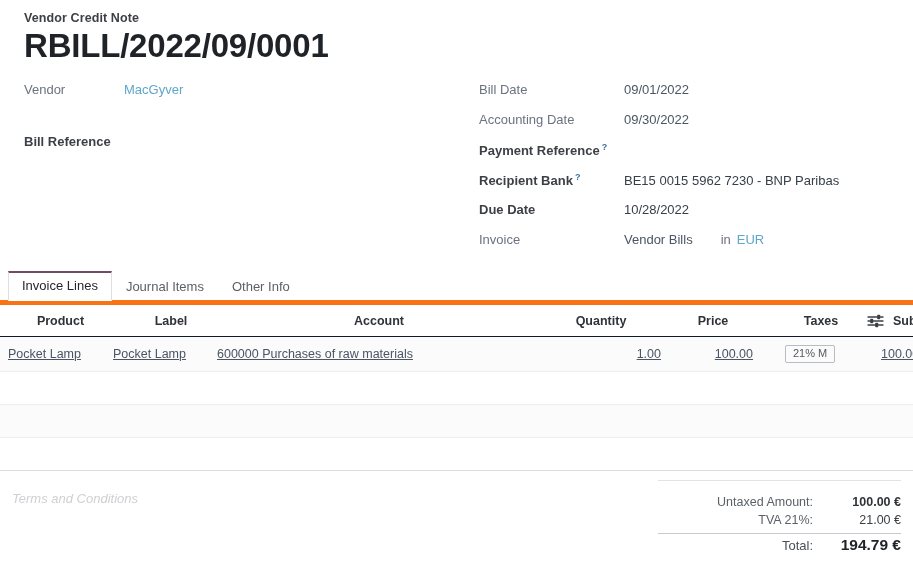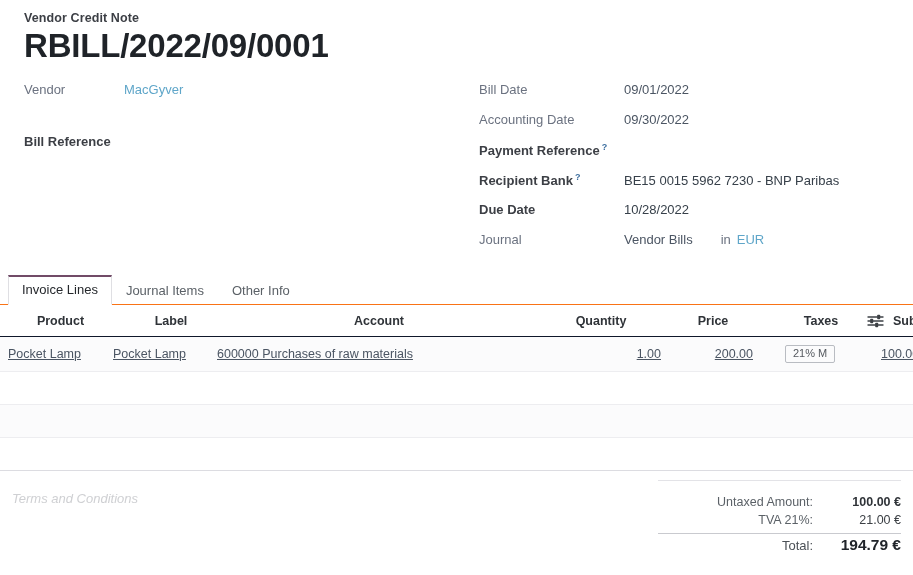--- a/index.html
+++ b/index.html
@@ -88,21 +88,21 @@
     color: #6b7280;
     font-size: 13px;
     margin: 0 6px 0 28px;
   }
 
   
   .tabs {
     display: flex;
     align-items: flex-end;
     margin: 14px 0 0 0;
-    border-bottom: 1px solid #f97316;
+    border-bottom: 5px solid #f97316;
     padding-left: 8px;
     height: 29px;
     box-sizing: border-box;
   }
   .tab {
     font-size: 13px;
     color: #5b6167;
     padding: 5px 13px 6px 13px;
     cursor: pointer;
     border: 1px solid transparent;
@@ -270,21 +270,21 @@
         <span class="flabel strong"><span>Recipient Bank</span><span class="help">?</span></span>
         <span class="fvalue dark">BE15 0015 5962 7230 - BNP Paribas</span>
       </div>
 
       <div class="frow">
         <span class="flabel strong">Due Date</span>
         <span class="fvalue dark">10/28/2022</span>
       </div>
 
       <div class="frow">
-        <span class="flabel">Journal</span>
+        <span class="flabel">Invoice</span>
         <span class="fvalue">Vendor Bills</span>
         <span class="inline-in">in</span>
         <span class="link">EUR</span>
       </div>
 
     </div>
   </div>
 </div>
 
 <div class="tabs">
@@ -328,21 +328,21 @@
         </span>
       </th>
     </tr>
   </thead>
   <tbody>
     <tr class="datarow">
       <td class="c-left" style="padding-left:8px">Pocket Lamp</td>
       <td class="c-left">Pocket Lamp</td>
       <td class="c-left">600000 Purchases of raw materials</td>
       <td class="c-right">1.00</td>
-      <td class="c-right">200.00</td>
+      <td class="c-right">100.00</td>
       <td class="c-left" style="padding-left:8px">
         <span class="tax-badge">21% M</span>
       </td>
       <td class="c-right" style="padding-right:32px">100.00 €</td>
     </tr>
 
     <tr class="empty">
       <td></td>
         <td></td>
       <td></td>

